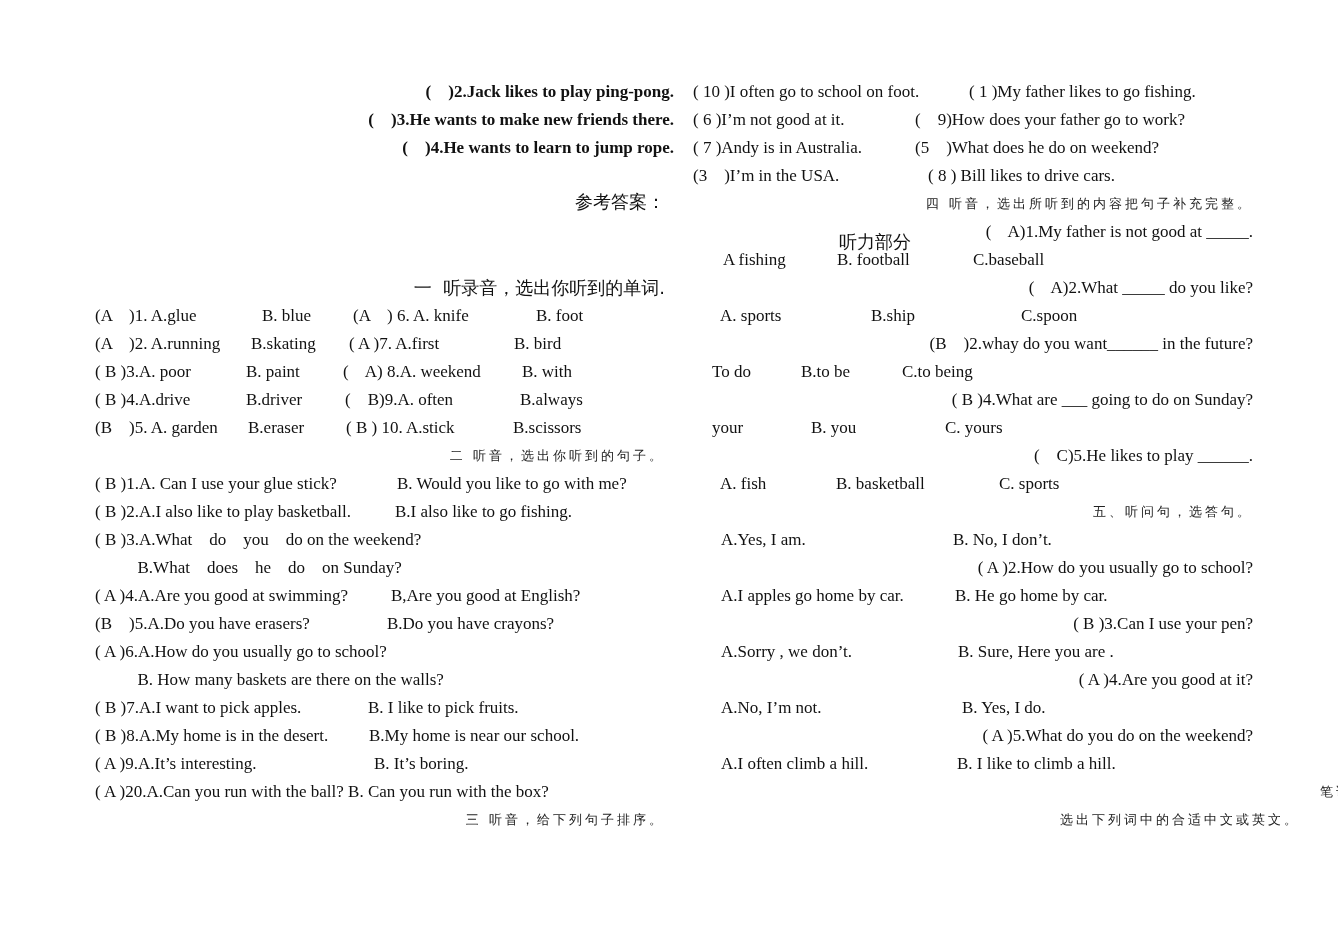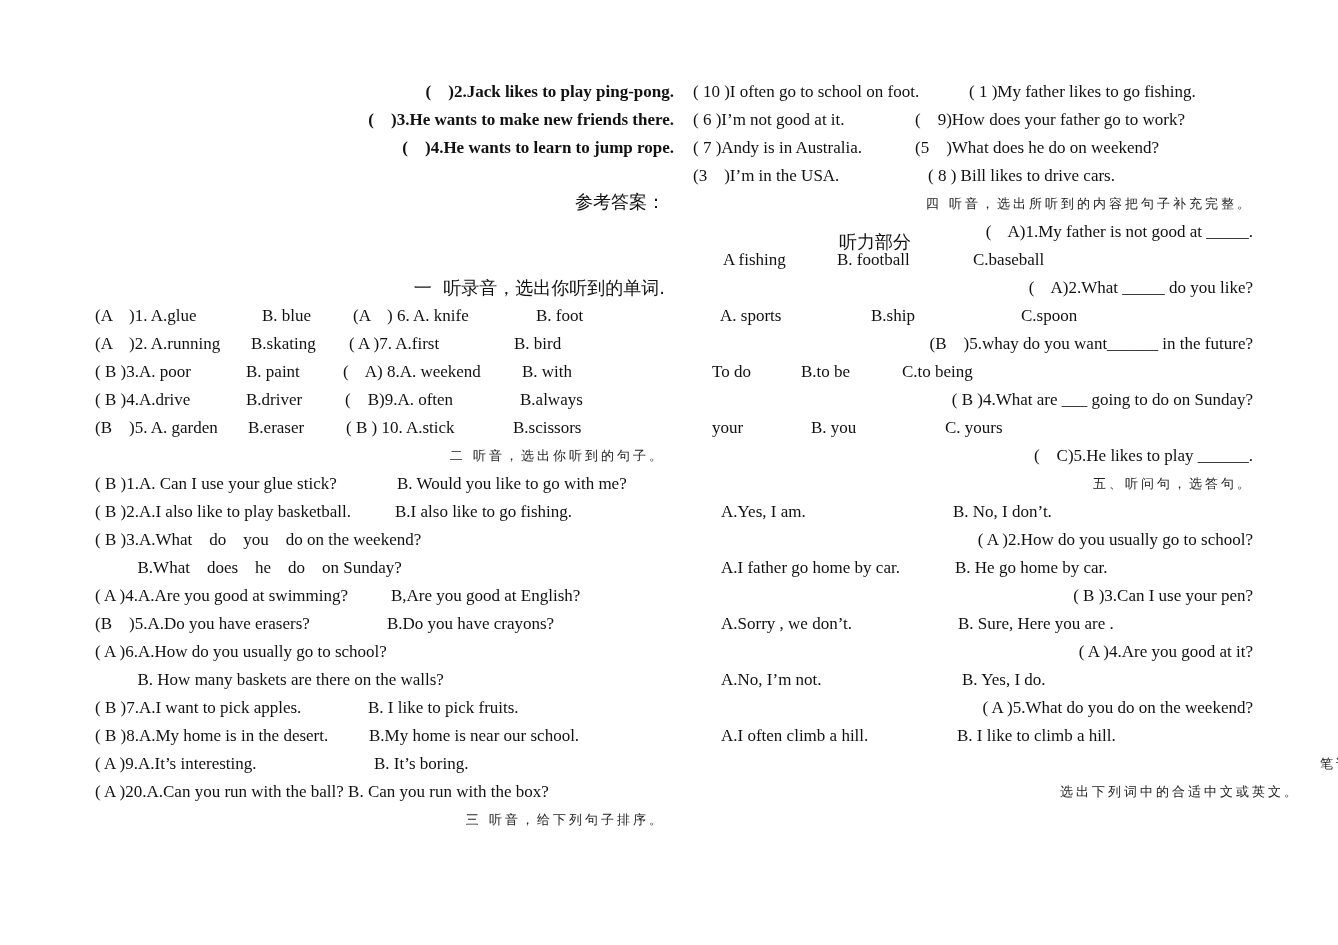--- a/index.html
+++ b/index.html
@@ -97,39 +97,44 @@
       <span class="seg" style="left:30px">A fishing</span>
       <span class="seg" style="left:144px">B. football</span>
       <span class="seg" style="left:280px">C.baseball</span>
     </div>
     <div class="line">(    A)2.What _____ do you like?</div>
     <div class="line">
       <span class="seg" style="left:27px">A. sports</span>
       <span class="seg" style="left:178px">B.ship</span>
       <span class="seg" style="left:328px">C.spoon</span>
     </div>
-    <div class="line">(B    )5.whay do you want______ in the future?</div>
+    <div class="line">(B    )2.whay do you want______ in the future?</div>
     <div class="line">
       <span class="seg" style="left:19px">To do</span>
       <span class="seg" style="left:108px">B.to be</span>
       <span class="seg" style="left:209px">C.to being</span>
     </div>
     <div class="line">( B )4.What are ___ going to do on Sunday?</div>
     <div class="line">
       <span class="seg" style="left:19px">your</span>
       <span class="seg" style="left:118px">B. you</span>
       <span class="seg" style="left:252px">C. yours</span>
     </div>
     <div class="line">(    C)5.He likes to play ______.</div>
+    <div class="line">
+      <span class="seg" style="left:27px">A. fish</span>
+      <span class="seg" style="left:143px">B. basketball</span>
+      <span class="seg" style="left:306px">C. sports</span>
+    </div>
 
     <div class="line cjk-serif">五、听问句，选答句。</div>
 
     <div class="line"><span class="seg" style="left:28px">A.Yes, I am.</span><span class="seg" style="left:260px">B. No, I don’t.</span></div>
     <div class="line">( A )2.How do you usually go to school?</div>
-    <div class="line"><span class="seg" style="left:28px">A.I father go home by car.</span><span class="seg" style="left:262px">B. He go home by car.</span></div>
+    <div class="line"><span class="seg" style="left:28px">A.I apples go home by car.</span><span class="seg" style="left:262px">B. He go home by car.</span></div>
     <div class="line">( B )3.Can I use your pen?</div>
     <div class="line"><span class="seg" style="left:28px">A.Sorry , we don’t.</span><span class="seg" style="left:265px">B. Sure, Here you are .</span></div>
     <div class="line">( A )4.Are you good at it?</div>
     <div class="line"><span class="seg" style="left:28px">A.No, I’m not.</span><span class="seg" style="left:269px">B. Yes, I do.</span></div>
     <div class="line">( A )5.What do you do on the weekend?</div>
     <div class="line"><span class="seg" style="left:28px">A.I often climb a hill.</span><span class="seg" style="left:264px">B. I like to climb a hill.</span></div>
 
     <div class="line cjk-serif" style="left:131px">笔试部分</div>
     <div class="line cjk-serif" style="left:47px">选出下列词中的合适中文或英文。</div>
   </div>

